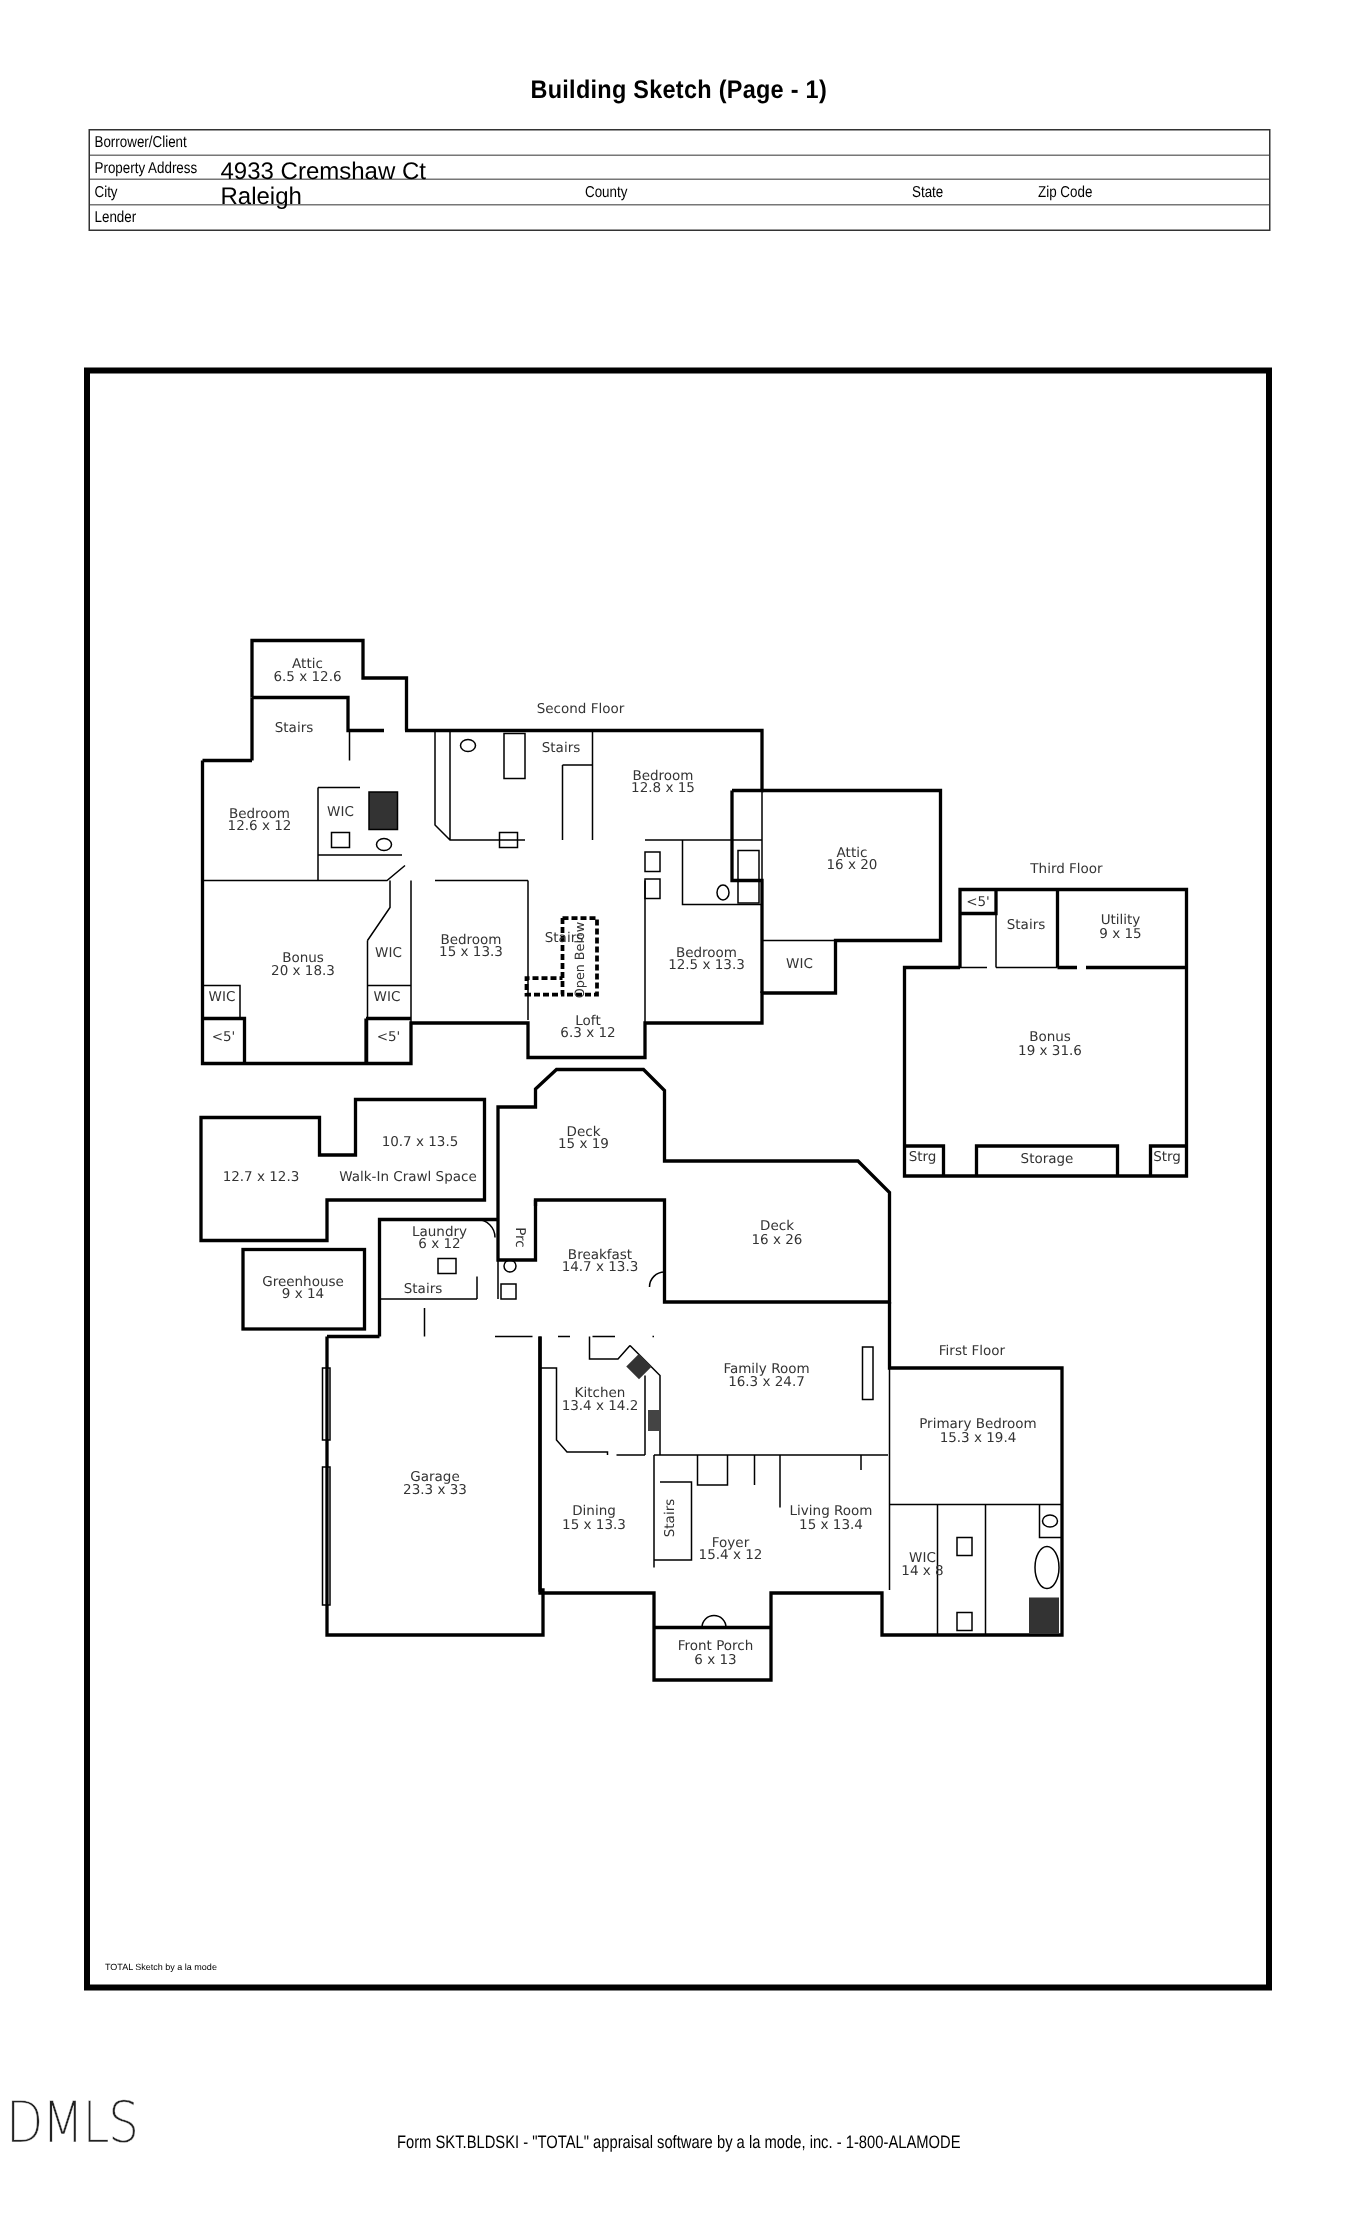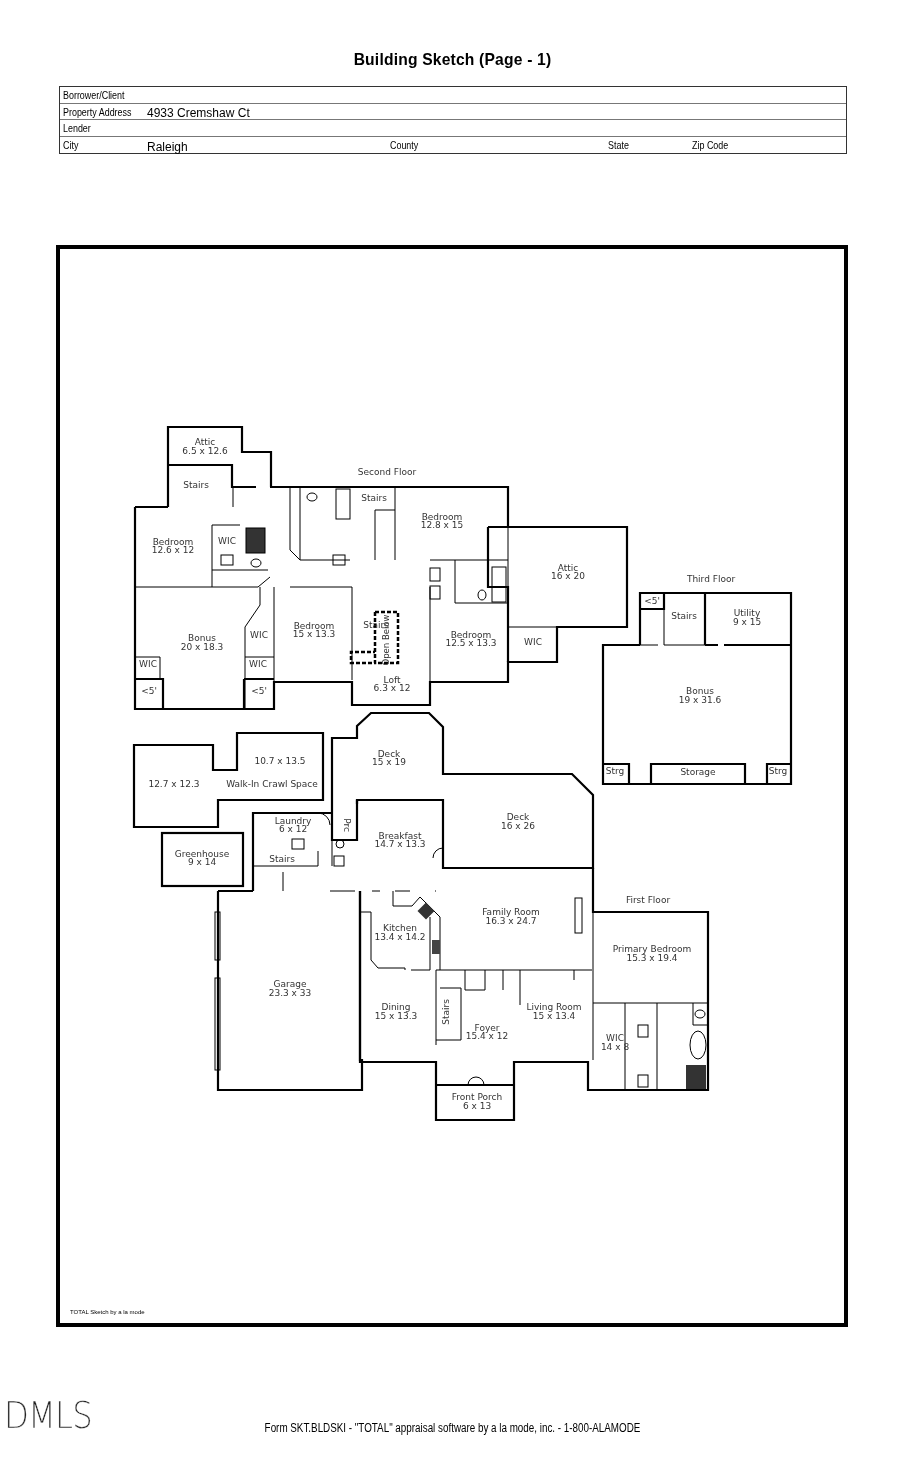--- a/index.html
+++ b/index.html
@@ -2,21 +2,21 @@
 <html><head>
 <meta charset="utf-8">
 <style>
   html,body{margin:0;padding:0;background:#fff;}
   body{width:900px;height:1483px;position:relative;overflow:hidden;font-family:"DejaVu Sans",sans-serif;color:#000;}
   .title{position:absolute;left:0;width:905px;top:50px;text-align:center;font-family:"Liberation Sans",sans-serif;font-weight:bold;font-size:17px;letter-spacing:0.2px;transform:scaleX(0.92);}
   .hdr{position:absolute;left:59px;top:86px;width:788px;height:68px;border:1.5px solid #333;box-sizing:border-box;font-family:"Liberation Sans",sans-serif;}
   .hdr .row{position:relative;height:16.5px;border-bottom:1px solid #777;box-sizing:border-box;}
   .hdr .row:last-child{border-bottom:none;}
   .hdr .lbl{position:absolute;left:3px;top:2px;font-size:10.5px;transform:scaleX(0.85);transform-origin:left;}
-  .hdr .val{position:absolute;left:87px;top:2px;font-size:12px;}
+  .hdr .val{position:absolute;left:87px;top:2px;font-size:16px;}
   .frame{position:absolute;left:56px;top:245px;width:792px;height:1082px;border:4px solid #000;box-sizing:border-box;}
   .plan{position:absolute;left:0;top:0;}
   .credit{position:absolute;left:70px;top:1309px;font-size:6px;font-family:"Liberation Sans",sans-serif;}
   .logo{position:absolute;left:4px;top:1393px;font-size:38px;font-weight:100;font-family:"DejaVu Sans",sans-serif;letter-spacing:-1px;color:#222;transform:scaleX(0.85);transform-origin:left;-webkit-text-stroke:0.3px #fff;}
   .footer{position:absolute;left:0;width:905px;top:1421px;text-align:center;font-size:12px;font-family:"Liberation Sans",sans-serif;transform:scaleX(0.82);}
   svg text{font-family:"DejaVu Sans",sans-serif;font-size:9px;text-anchor:middle;fill:#333;}
   .w{stroke:#000;stroke-width:2.2;fill:none;}
   .t{stroke:#000;stroke-width:1;fill:none;}
 </style>
 </head>
@@ -27,28 +27,28 @@
 <div class="hdr">
   <div class="row">
     <span class="lbl">Borrower/Client</span>
     <span class="val"></span>
   </div>
   <div class="row">
     <span class="lbl">Property Address</span>
     <span class="val">4933 Cremshaw Ct</span>
   </div>
   <div class="row">
-    <span class="lbl">Lender</span>
-  </div>
-  <div class="row">
     <span class="lbl">City</span>
     <span class="val" style="top:3px">Raleigh</span>
     <span class="lbl" style="left:330px">County</span>
     <span class="lbl" style="left:548px">State</span>
     <span class="lbl" style="left:632px">Zip Code</span>
+  </div>
+  <div class="row">
+    <span class="lbl">Lender</span>
   </div>
 </div>
 
 <div class="frame"></div>
 
 <svg class="plan" width="900" height="1483">
 
   <g>
 
     <path class="w" d="M168,465 V427 H242 V452 H271 V487"></path>

